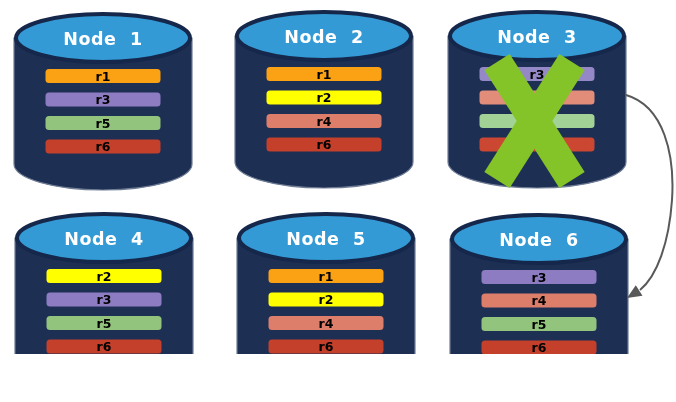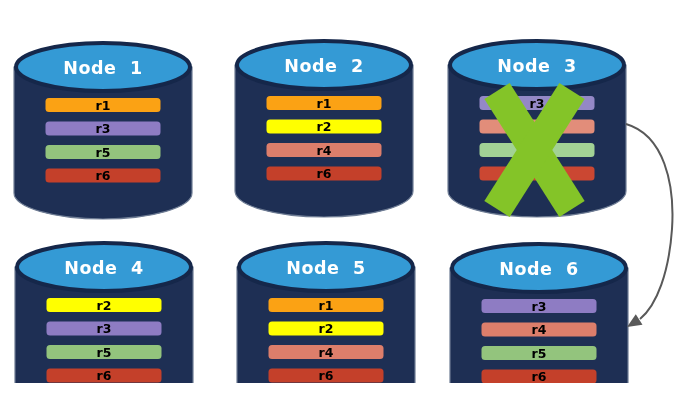--- a/index.html
+++ b/index.html
@@ -1,16 +1,16 @@
 <!DOCTYPE html>
 <html><head>
 <meta charset="utf-8">
 <style>
   html, body { margin: 0; padding: 0; background: #ffffff; }
-  .stage { position: relative; width: 676px; height: 354px; background: #ffffff; overflow: hidden; margin-top: 29px; }
+  .stage { position: relative; width: 676px; height: 354px; background: #ffffff; overflow: hidden; }
   svg { display: block; }
   .node-title {
     font-family: "DejaVu Sans", "Liberation Sans", sans-serif;
     font-weight: bold;
     font-size: 17.5px;
     text-anchor: middle;
     word-spacing: 7px;
     letter-spacing: 0.5px;
   }
   .bar-label {

